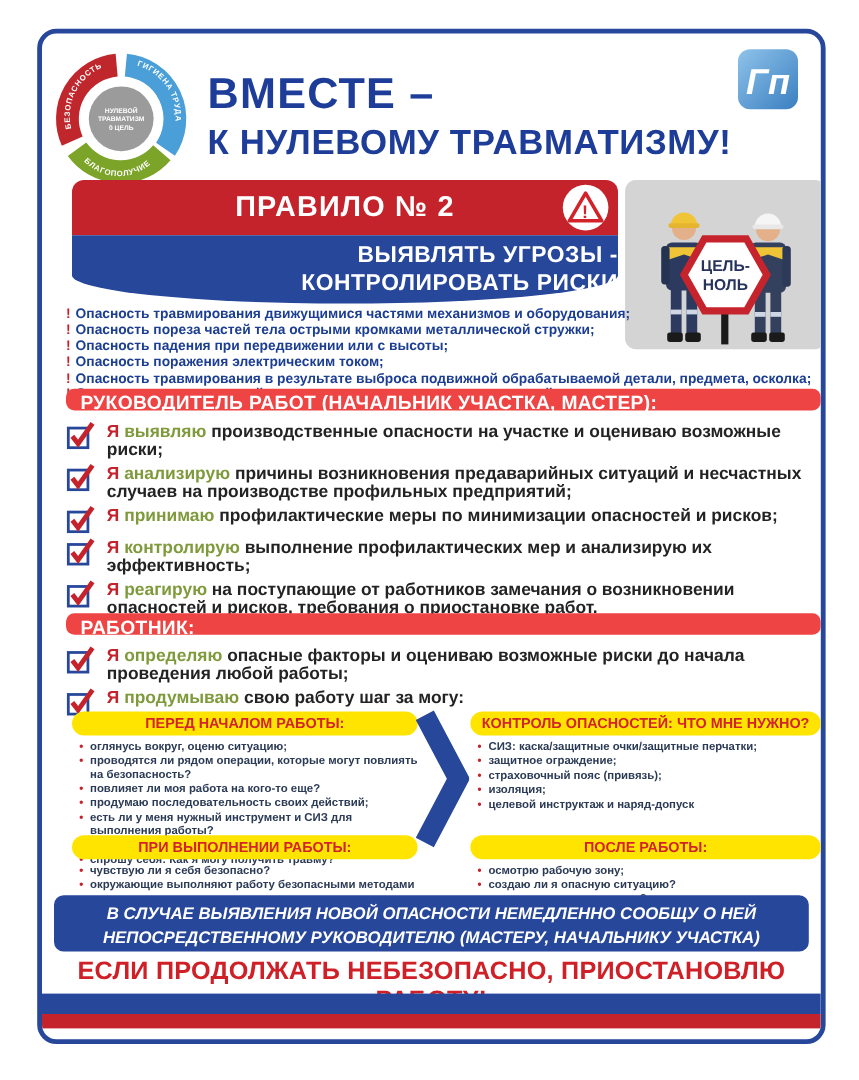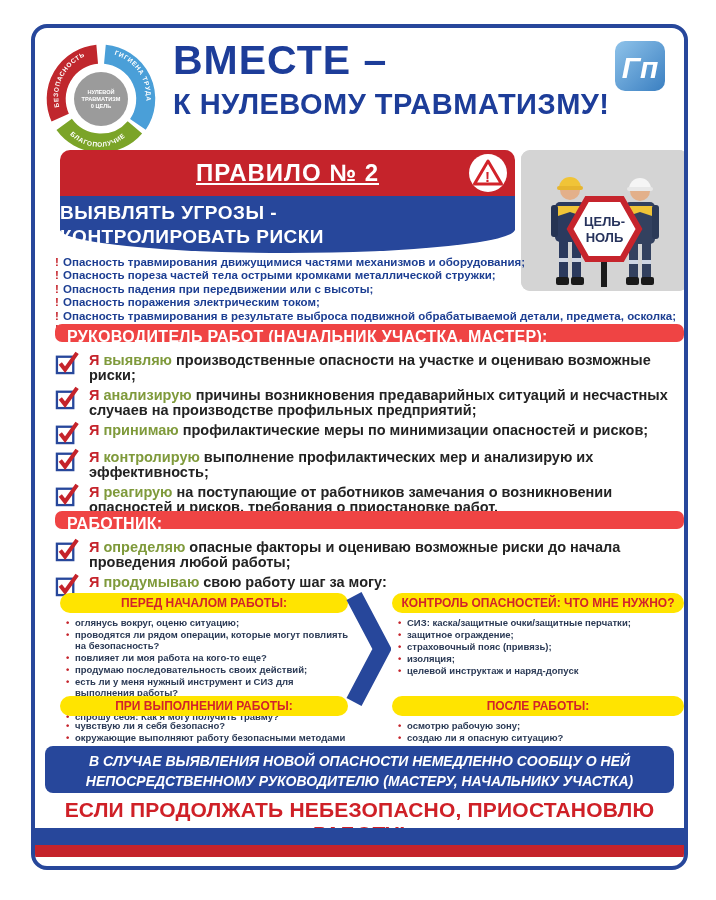--- a/index.html
+++ b/index.html
@@ -4,33 +4,33 @@
 <style>
   html,body{margin:0;padding:0;background:#ffffff;}
   .page{position:relative;width:716px;height:900px;background:#ffffff;
         font-family:"Liberation Sans",sans-serif;overflow:hidden;}
   .frame{position:absolute;left:31px;top:24px;width:649px;height:838px;
          border:4px solid #27479b;border-radius:16px;background:#ffffff;overflow:hidden;}
   .abs{position:absolute;}
 
   
   .title{left:138px;top:12px;color:#1d3d99;font-weight:bold;line-height:1.02;}
-  .title .t1{font-size:41px;letter-spacing:1px;}
+  .title .t1{font-size:36px;letter-spacing:1px;margin-top:20px;}
   .title .t2{font-size:29px;margin-top:8px;letter-spacing:0.5px;}
   .ringlogo{left:7px;top:12px;width:118px;height:118px;}
   .corner-logo{left:577px;top:10px;width:56px;height:56px;}
 
   
   .rule-banner{left:25px;top:122px;width:455px;height:46px;background:#c5232b;
                border-radius:10px 10px 0 0;color:#fff;font-weight:bold;font-size:24px;
-               text-align:center;line-height:46px;letter-spacing:1px;text-decoration:underline;}
+               text-align:center;line-height:46px;letter-spacing:1px;}
   .warn-icon{position:absolute;right:7px;top:3px;width:40px;height:40px;}
   .subtitle-banner{left:25px;top:168px;width:455px;height:57px;background:#27479b;
                    border-radius:0 0 55% 55% / 0 0 26px 26px;color:#fff;font-weight:bold;
-                   font-size:19px;text-align:left;padding-top:5px;box-sizing:border-box;
+                   font-size:19px;text-align:right;padding-top:5px;box-sizing:border-box;
                    line-height:1.25;letter-spacing:0.5px;}
   .photo-box{left:486px;top:122px;width:167px;height:141px;background:#d4d4d4;border-radius:9px;}
 
   
   .hazards{left:20px;top:228px;width:628px;}
   .hazard{display:flex;font-size:11.5px;font-weight:bold;color:#1c3e92;line-height:13.4px;}
   .bang{color:#c5232b;width:8px;flex:0 0 8px;}
 
   
   .sec-banner{width:629px;height:18px;background:#ef4444;border-radius:7px;color:#fff;

